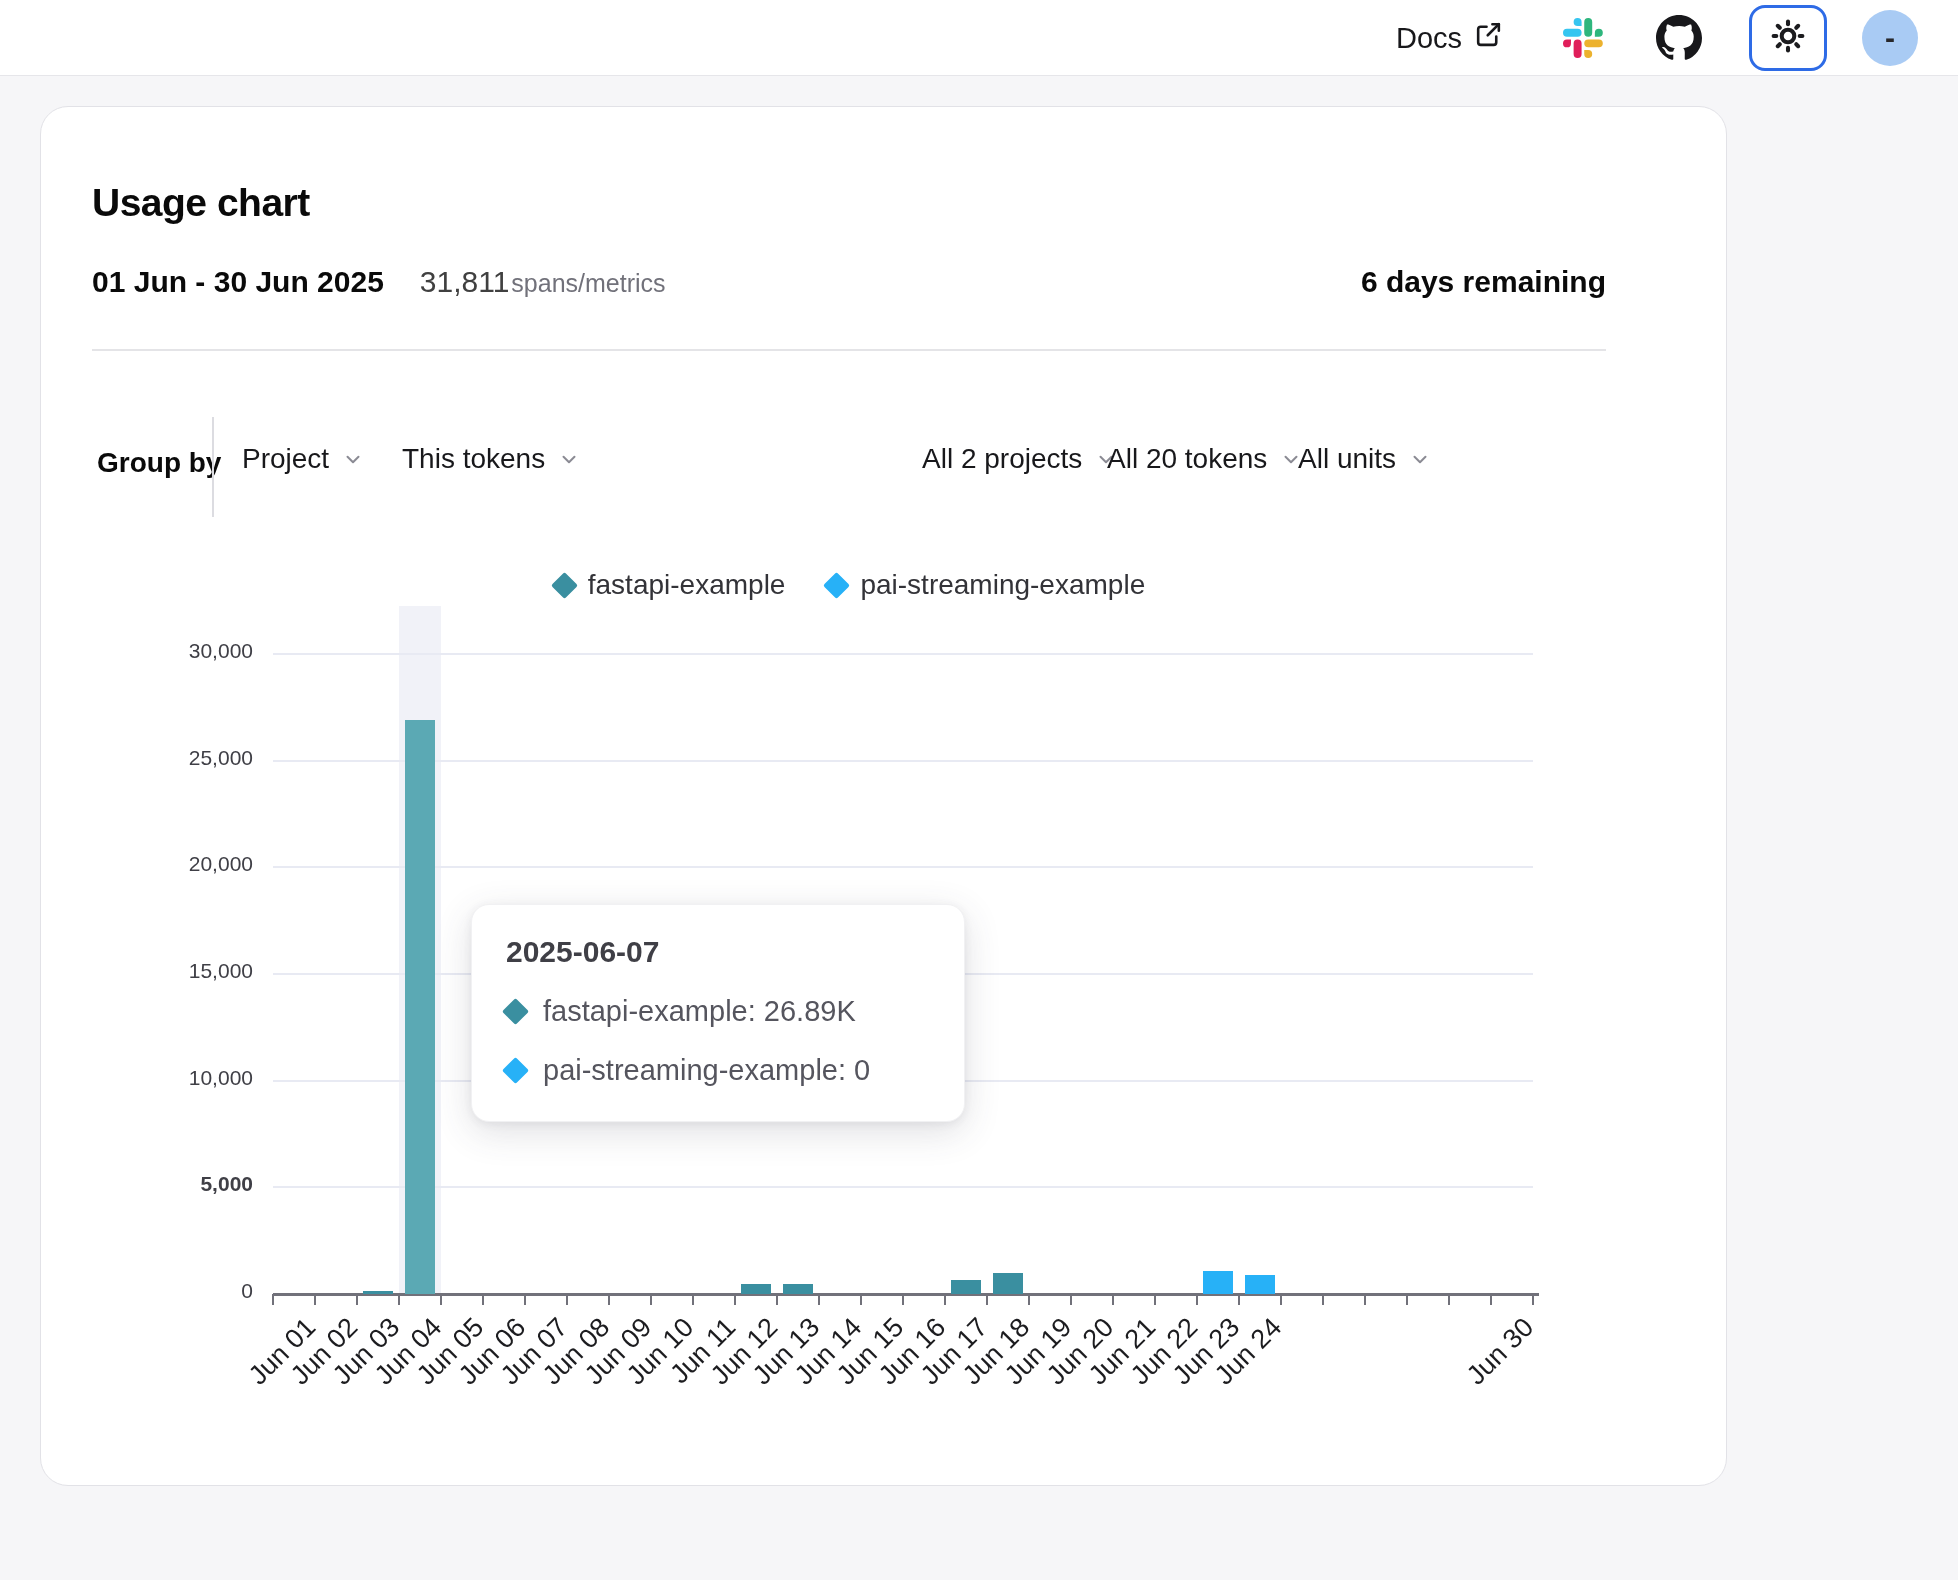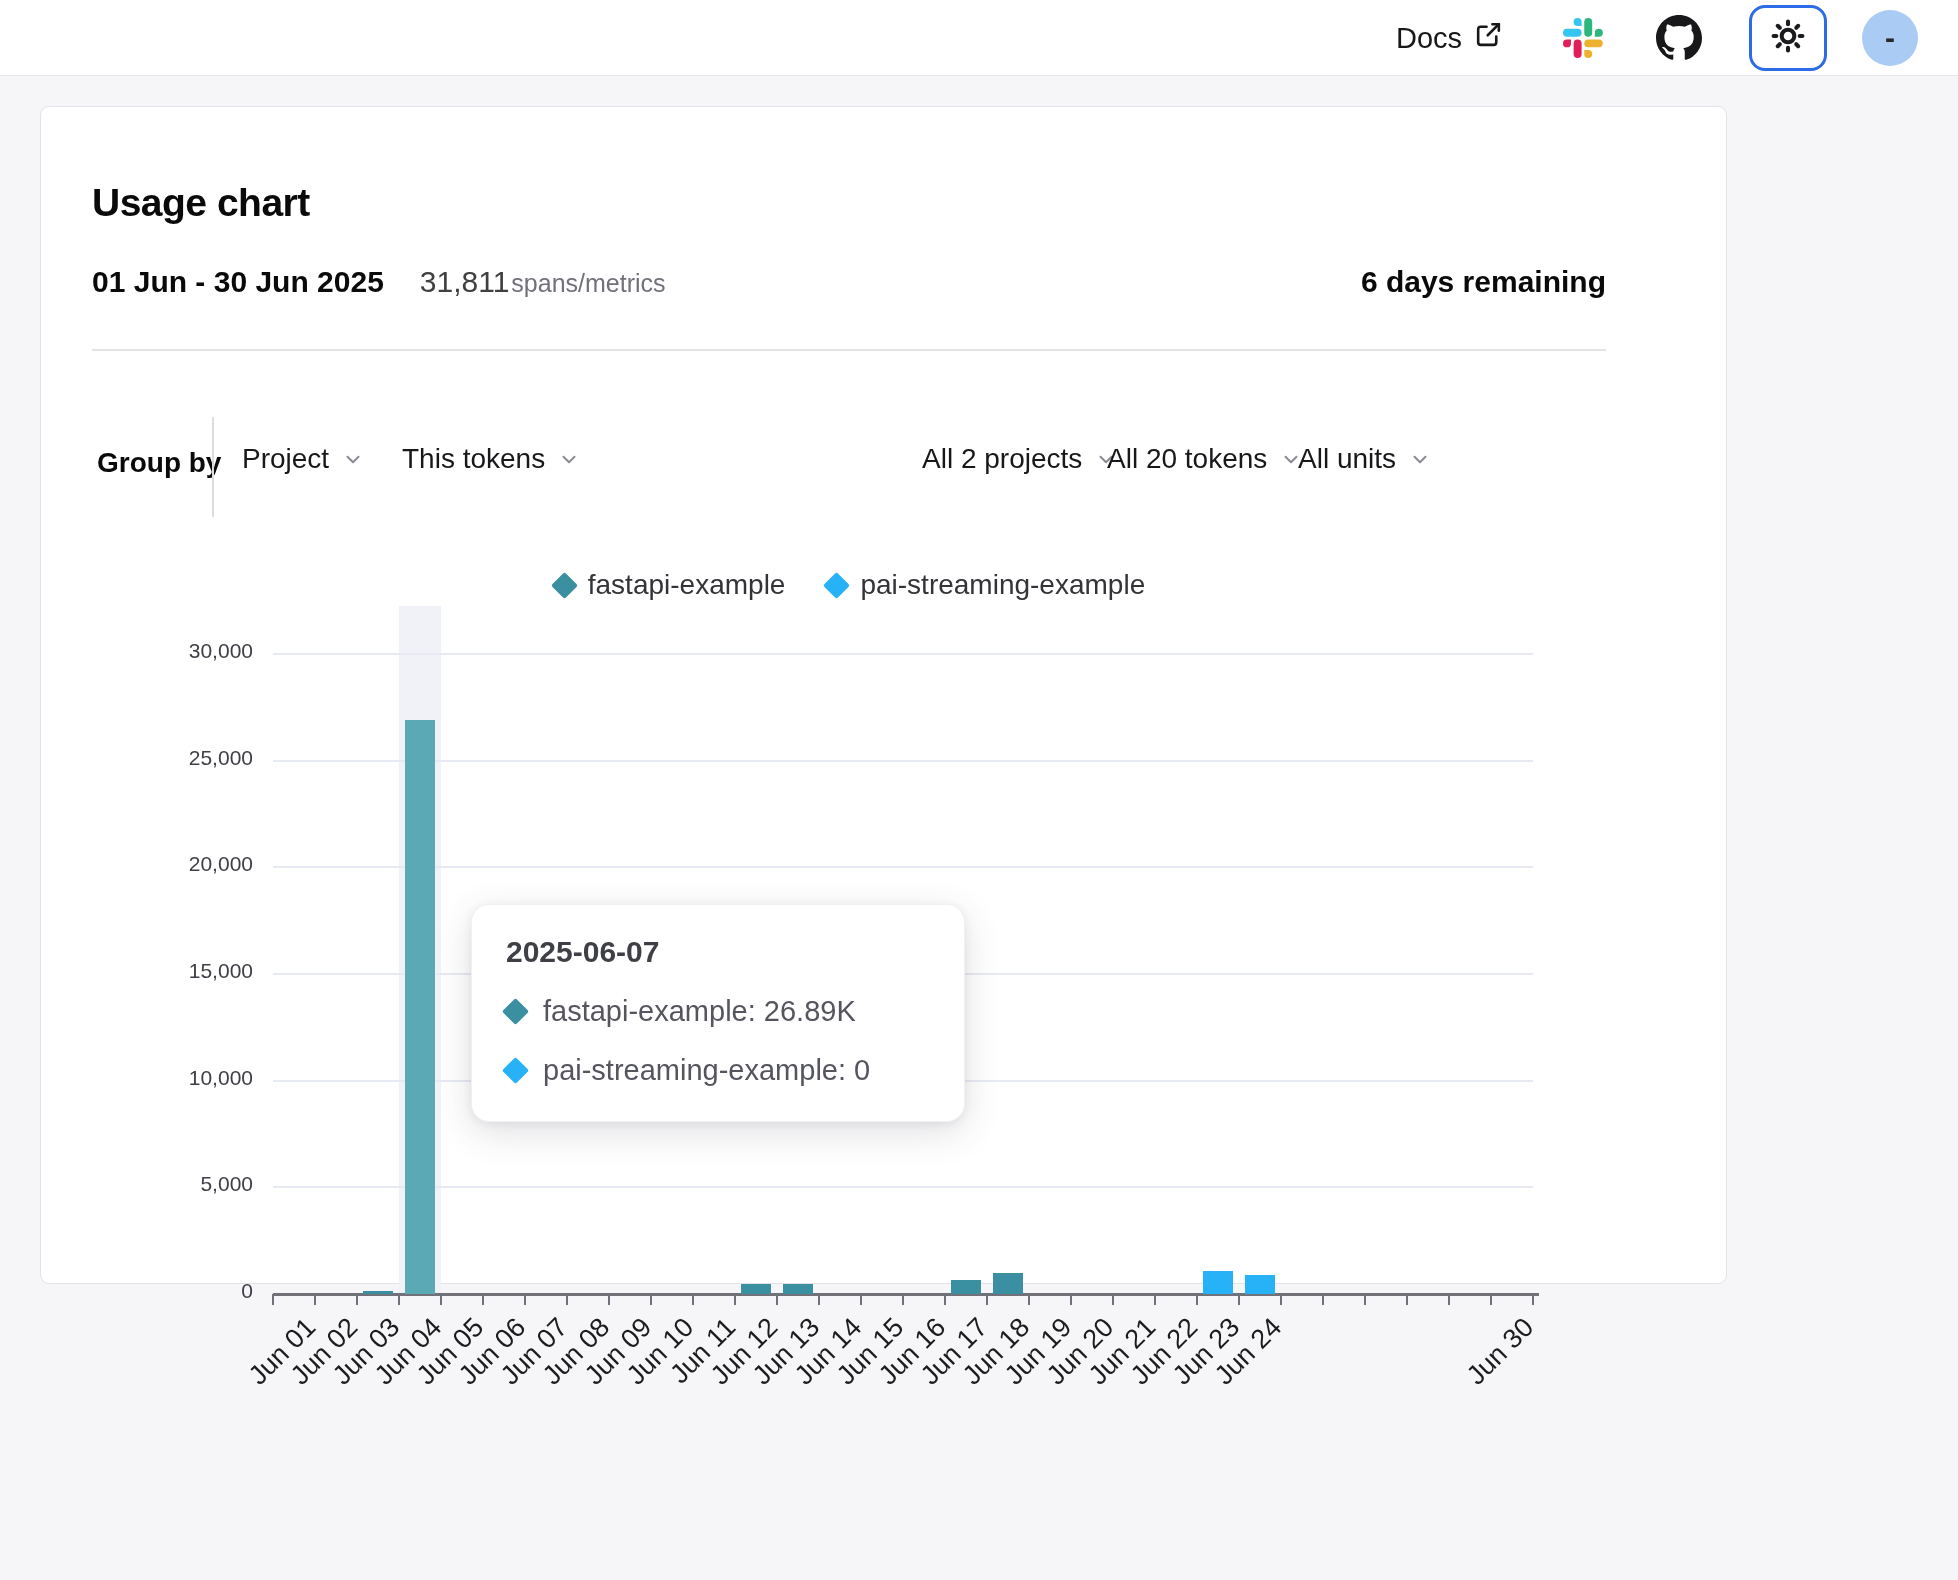--- a/index.html
+++ b/index.html
@@ -23,22 +23,22 @@
     position:absolute;left:1749px;top:5px;width:78px;height:66px;border-radius:16px;
     border:3px solid #2e6be6;background:#fff;display:flex;align-items:center;justify-content:center;cursor:pointer;box-sizing:border-box;
   }
   .avatar{
     position:absolute;left:1862px;top:10px;width:56px;height:56px;border-radius:50%;
     background:#a9cbf4;display:flex;align-items:center;justify-content:center;
     font-size:30px;font-weight:700;color:#27272a;cursor:pointer;
   }
   
   .card{
-    position:absolute;left:40px;top:106px;width:1687px;height:1178px;
-    background:#ffffff;border:1px solid #e2e2e7;border-radius:9px;box-sizing:border-box;
+    position:absolute;left:40px;top:106px;width:1687px;height:1380px;
+    background:#ffffff;border:1px solid #e2e2e7;border-radius:28px;box-sizing:border-box;
   }
   .card-title{position:absolute;left:51px;top:74px;font-size:39px;font-weight:700;color:#0a0a0a;letter-spacing:-0.5px;}
   .date-row{position:absolute;left:51px;top:158px;display:flex;align-items:baseline;}
   .date-range{font-size:30px;font-weight:700;color:#0a0a0a;}
   .total{font-size:30px;color:#404040;margin-left:36px;}
   .total-unit{font-size:25px;color:#71717a;margin-left:2px;}
   .remaining{position:absolute;right:120px;top:158px;font-size:30px;font-weight:700;color:#0a0a0a;}
   .divider{position:absolute;left:51px;right:120px;top:242px;height:0;border-top:2px solid #e4e4e7;}
   
   .filters{position:absolute;left:5px;top:336px;width:100%;height:44px;}
@@ -187,21 +187,21 @@
     <span class="legend-item">
       <span class="diamond" style="background: rgb(39, 177, 247);"></span>
       <span class="lbl">pai-streaming-example</span>
     </span>
   </div>
 
   <div class="plot">
       <div class="hl-band" style="left: 358px; top: 499px; width: 42px; height: 688px;"></div>
       <div class="ylab" style="left: 52px; top: 1172px;">0</div>
       <div class="gridline" style="left: 232px; top: 1079.33px; width: 1260px; background: rgb(232, 234, 243);"></div>
-      <div class="ylab" style="left: 52px; top: 1065.33px;">5,000</div>
+      <div class="ylab" style="left: 52px; top: 1065.33px; font-weight: bold;">5,000</div>
       <div class="gridline" style="left: 232px; top: 972.667px; width: 1260px; background: rgb(232, 234, 243);"></div>
       <div class="ylab" style="left: 52px; top: 958.667px;">10,000</div>
       <div class="gridline" style="left: 232px; top: 866px; width: 1260px; background: rgb(232, 234, 243);"></div>
       <div class="ylab" style="left: 52px; top: 852px;">15,000</div>
       <div class="gridline" style="left: 232px; top: 759.333px; width: 1260px; background: rgb(232, 234, 243);"></div>
       <div class="ylab" style="left: 52px; top: 745.333px;">20,000</div>
       <div class="gridline" style="left: 232px; top: 652.667px; width: 1260px; background: rgb(232, 234, 243);"></div>
       <div class="ylab" style="left: 52px; top: 638.667px;">25,000</div>
       <div class="gridline" style="left: 232px; top: 546px; width: 1260px; background: rgb(232, 234, 243);"></div>
       <div class="ylab" style="left: 52px; top: 532px;">30,000</div>

